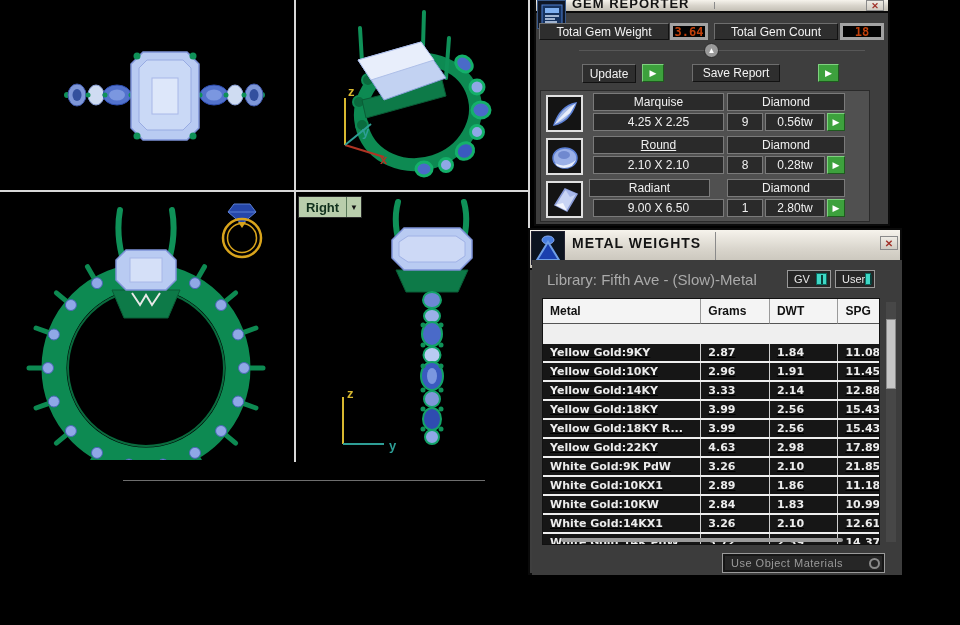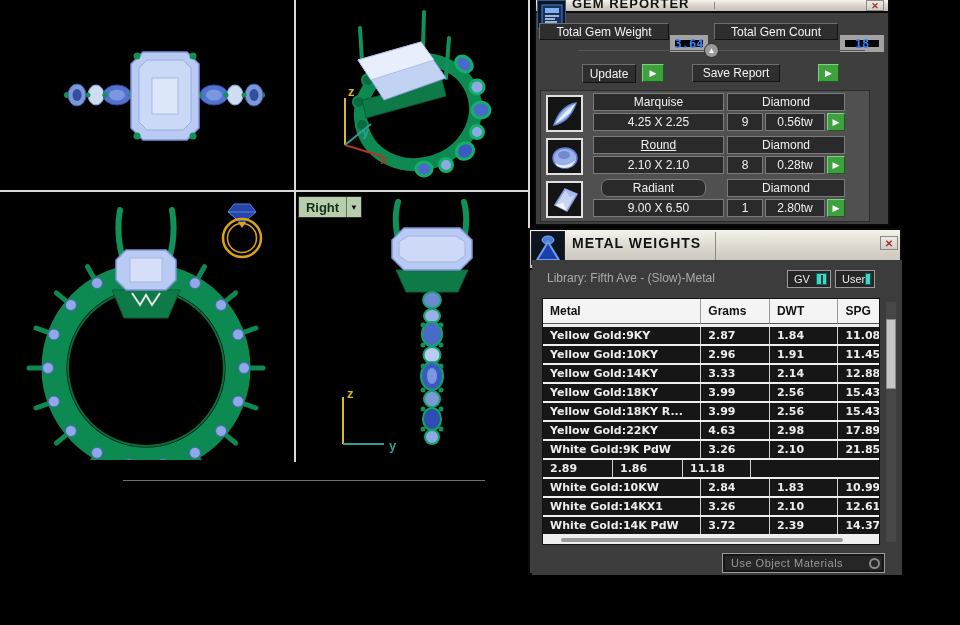--- a/index.html
+++ b/index.html
@@ -26,22 +26,22 @@
   .tdivider{position:absolute;width:1px;background:#8a8a8a;top:2px;bottom:2px;}
   .closebtn{position:absolute;background:linear-gradient(180deg,#efece5,#cfcbc2);
     border:1px solid #8a8a8a;color:#a03028;font-weight:bold;text-align:center;cursor:default;}
   .iconbox{position:absolute;background:#0e1626;border:1px solid #3a5a8a;display:flex;
     align-items:center;justify-content:center;}
 
   .lbl3d{position:absolute;background:#2e2e2e;color:#f2f2f2;font-size:12px;
     border-top:1px solid #6e6e6e;border-left:1px solid #6e6e6e;
     border-right:1px solid #121212;border-bottom:1px solid #121212;
     display:flex;align-items:center;justify-content:center;white-space:nowrap;}
-  .valbox{position:absolute;background:#030303;border:5px solid #a3a3a3;color:#3b82f6;
-    font:bold 12px "DejaVu Sans Mono",monospace;display:flex;align-items:center;justify-content:center;margin-top:12px;}
+  .valbox{position:absolute;background:#030303;border:3px solid #a3a3a3;color:#c2410c;
+    font:bold 12px "DejaVu Sans Mono",monospace;display:flex;align-items:center;justify-content:center;}
   .greenbtn{position:absolute;background:#3da13d;border:1px solid #7fd07f;border-bottom-color:#1e5a1e;
     border-right-color:#1e5a1e;color:#fff;font-size:9px;display:flex;align-items:center;justify-content:center;}
 
   
   #gem-table{position:absolute;left:4px;top:90px;width:330px;height:132px;background:#505050;
     border:1px solid #2a2a2a;}
   .gemrow{position:absolute;left:0;width:100%;height:41px;}
   .gthumb{position:absolute;left:5px;top:2px;width:37px;height:37px;background:#141414;
     border:2px solid #e0e0e0;display:flex;align-items:center;justify-content:center;}
   .gcell{position:absolute;background:#2a2a2a;border:1px solid #7a7a7a;color:#f0f0f0;
@@ -51,34 +51,34 @@
   #mw-body{position:absolute;left:2px;top:30px;width:370px;height:315px;background:#3c3c3c;}
   .toggle{position:absolute;background:#262626;border:1px solid #9a9a9a;color:#e8e8e8;
     font-size:11px;display:flex;align-items:center;padding:0 3px 0 6px;justify-content:space-between;}
   .led{width:11px;height:12px;background:#3fd8c6;border:1px solid #0a6a60;position:relative;}
   .led:after{content:"";position:absolute;left:4px;top:1px;width:2px;height:9px;background:#083f3a;}
   #mw-tablewrap{position:absolute;left:12px;top:68px;width:338px;height:247px;background:#efefef;
     border:1px solid #111;overflow:hidden;}
   .mhead{position:absolute;top:0;left:0;height:25px;width:362px;background:#f4f4f4;display:flex;}
   .mhcell{height:100%;border-right:1px solid #9a9a9a;border-bottom:1px solid #555;
     display:flex;align-items:center;padding-left:7px;font-size:12px;color:#111;font-weight:bold;}
-  #mrows{position:absolute;top:28px;left:0;width:362px;}
+  #mrows{position:absolute;top:45px;left:0;width:362px;text-decoration:underline;}
   .mrow{display:flex;height:17px;margin-bottom:2px;background:#161616;}
   .mcell{height:100%;display:flex;align-items:center;padding-left:7px;
     font:bold 11px "DejaVu Sans",sans-serif;color:#ececec;border-right:1px solid #cfcfcf;
     white-space:nowrap;overflow:hidden;}
   .c-metal{width:162px;}.c-grams{width:70px;}.c-dwt{width:70px;}.c-spg{width:68px;}
   #hthumb{position:absolute;left:18px;top:239px;width:282px;height:4px;background:#9a9a9a;border-radius:2px;}
   #vtrack{position:absolute;left:354px;top:72px;width:10px;height:240px;background:#474747;}
   #vthumb{position:absolute;left:0;top:17px;width:10px;height:70px;background:#c6c6c6;border:1px solid #8a8a8a;}
   #uom-btn{position:absolute;left:190px;top:323px;width:163px;height:20px;background:#262626;
     border:1px solid #9a9a9a;box-shadow:0 0 0 2px #161616 inset;color:#9a9a9a;font-size:11px;
     display:flex;align-items:center;justify-content:space-between;padding:0 4px 0 8px;letter-spacing:.5px;}
   .ringicon{width:11px;height:11px;border:2px solid #8a8a8a;border-radius:50%;}
-  .librarytext{position:absolute;color:#aaaaaa;font-size:12px;white-space:nowrap;}
+  .librarytext{position:absolute;color:#aaaaaa;font-size:15px;white-space:nowrap;}
   .circlebtn{position:absolute;width:15px;height:15px;border-radius:50%;background:#9a9a9a;
     border:1px solid #2a2a2a;color:#fff;font-size:8px;display:flex;align-items:center;justify-content:center;}
   .sepline{position:absolute;height:1px;background:#191919;border-bottom:1px solid #575757;}
 </style>
 </head>
 <body>
 
 <div id="stage">
 
   <div class="viewport" style="left:0;top:0;width:294px;height:190px;">
@@ -327,21 +327,21 @@
       </div>
 
       <div class="gemrow" style="top:88px;">
         <div class="gthumb">
           <svg width="30" height="30">
               <polygon points="5,20 15,4 27,9 17,26" fill="#c8d4f4" stroke="#8a9cd8" stroke-width="1.5"></polygon>
           <polygon points="5,20 17,26 13,18" fill="#f2f5fd"></polygon>
               <polygon points="15,4 27,9 20,12" fill="#a8b8ea"></polygon>
             </svg>
         </div>
-        <div class="gcell" style="left:60px;top:0;width:105px;height:18px;border-radius:7px;">Radiant</div>
+        <div class="gcell" style="left:48px;top:0;width:121px;height:18px;">Radiant</div>
         <div class="gcell" style="left:186px;top:0;width:118px;height:18px;">Diamond</div>
         <div class="gcell" style="left:52px;top:20px;width:131px;height:18px;">9.00 X 6.50</div>
         <div class="gcell" style="left:186px;top:20px;width:36px;height:18px;">1</div>
         <div class="gcell" style="left:224px;top:20px;width:60px;height:18px;">2.80tw</div>
         <div class="greenbtn" style="left:286px;top:20px;width:18px;height:18px;">▶</div>
       </div>
     </div>
   </div>
 
   <div class="panel" style="left:528px;top:228px;width:374px;height:347px;">
@@ -420,20 +420,21 @@
   </div>
 
   <div class="mrow">
     <div class="mcell c-metal">White Gold:9K PdW</div>
     <div class="mcell c-grams">3.26</div>
     <div class="mcell c-dwt">2.10</div>
     <div class="mcell c-spg">21.85</div>
   </div>
 
   <div class="mrow">
+    <div class="mcell c-metal">White Gold:10KX1</div>
     <div class="mcell c-grams">2.89</div>
     <div class="mcell c-dwt">1.86</div>
     <div class="mcell c-spg">11.18</div>
   </div>
 
   <div class="mrow">
     <div class="mcell c-metal">White Gold:10KW</div>
     <div class="mcell c-grams">2.84</div>
     <div class="mcell c-dwt">1.83</div>
     <div class="mcell c-spg">10.99</div>

